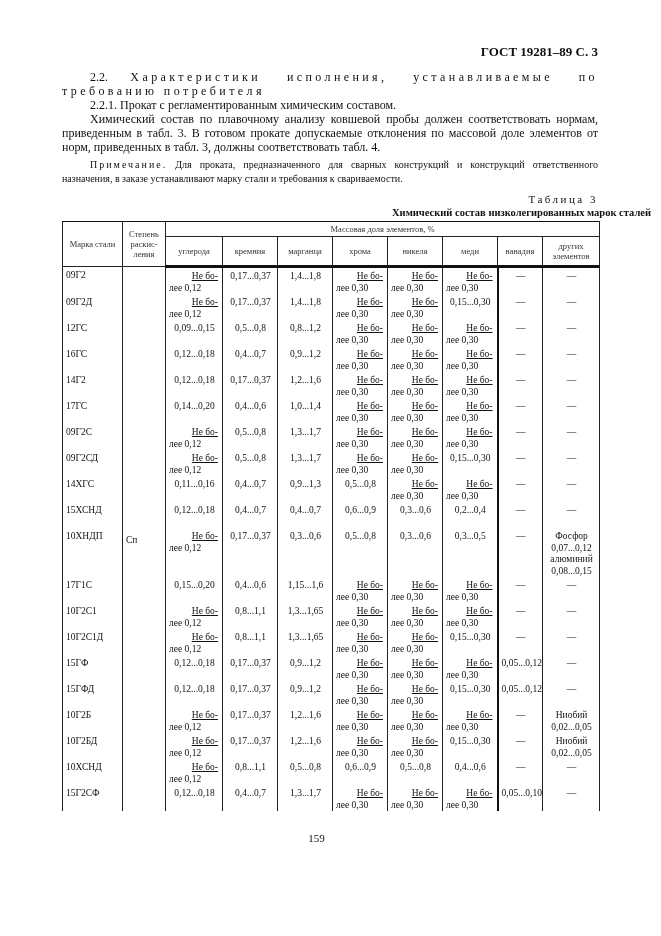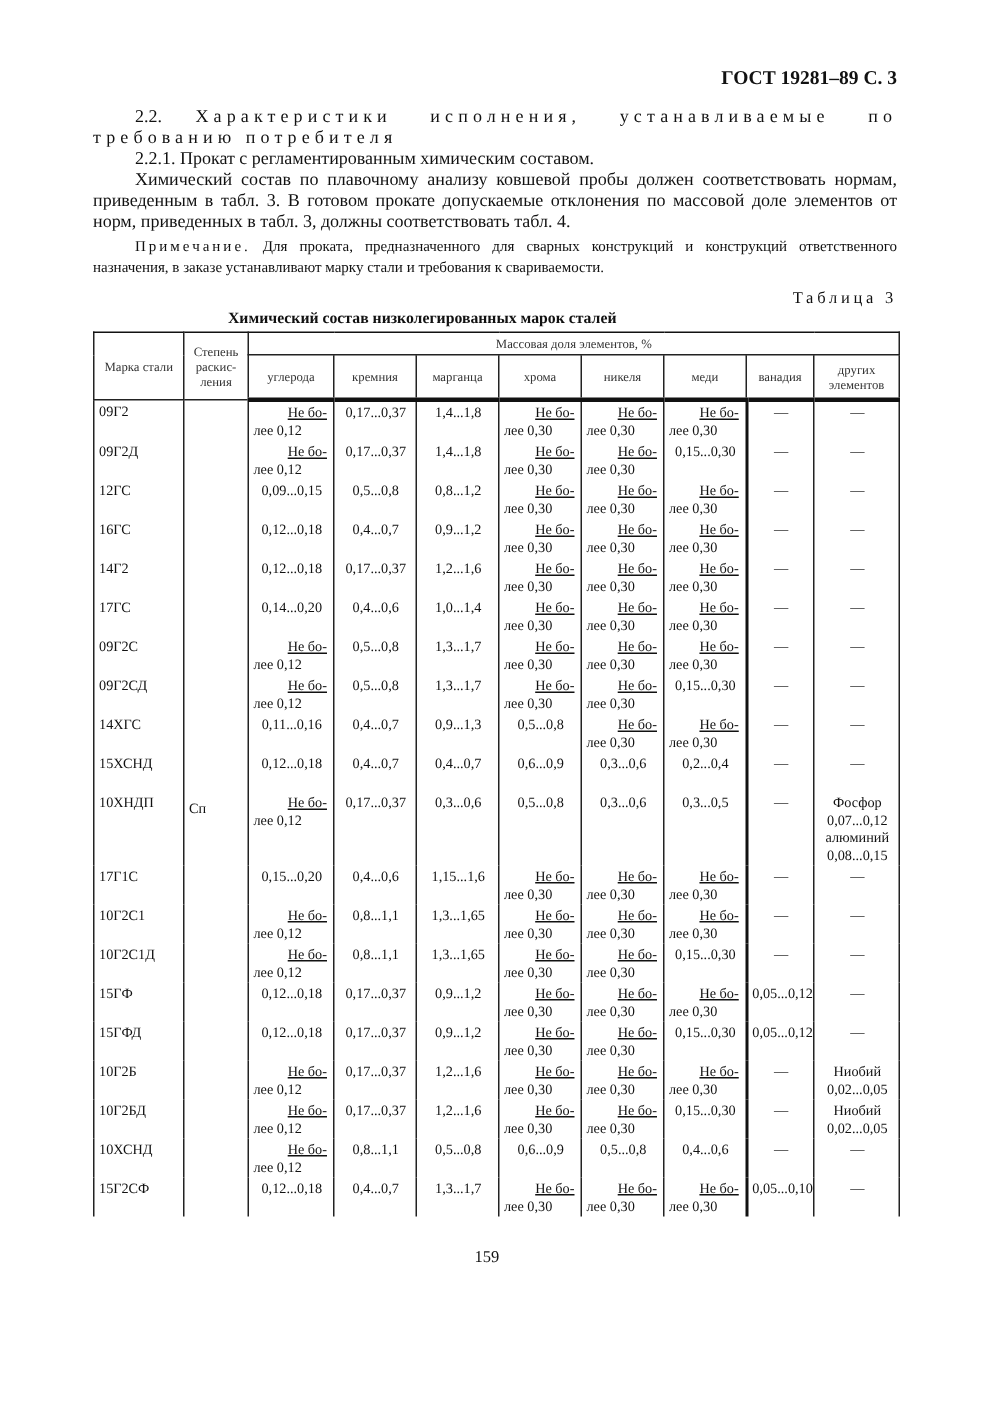--- a/index.html
+++ b/index.html
@@ -5,37 +5,37 @@
   html, body { margin: 0; padding: 0; background: #ffffff; }
   body { width: 661px; height: 936px; position: relative; overflow: hidden;
          font-family: "Liberation Serif", "DejaVu Serif", serif; color: #111; }
   .header { position: absolute; top: 44px; right: 63px; font-weight: bold; font-size: 13px; }
   .para { position: absolute; left: 62px; width: 536px; font-size: 12px; line-height: 14px; text-align: justify; }
   .indent { text-indent: 28px; }
   .spaced { letter-spacing: 3.4px; }
   .note { font-size: 10px; line-height: 14px; }
   .note .lbl { letter-spacing: 2px; }
   .tbl-label { position: absolute; top: 193px; right: 63px; font-size: 11px; letter-spacing: 2.5px; }
-  .tbl-title { position: absolute; top: 207px; left: 0; width: 563px; text-align: center; font-weight: bold; font-size: 10.5px; }
+  .tbl-title { position: absolute; top: 207px; left: 0; width: 651px; text-align: right; font-weight: bold; font-size: 10.5px; }
   table.main { position: absolute; top: 221px; left: 62px; width: 537px; border-collapse: collapse; table-layout: fixed; font-size: 9.5px; }
   table.main th { font-weight: normal; font-size: 8.5px; color: #333; border: 1px solid #222; padding: 2px 4px; vertical-align: middle; line-height: 10px; }
   table.main thead tr.h1 th { border-top: 1.5px solid #111; }
   table.main thead tr.h2 th { border-bottom: 3px solid #111; height: 24px; }
   table.main td { border-left: 1px solid #222; border-right: 1px solid #222; vertical-align: top; padding: 3px 2px 0 3px; line-height: 11.5px; height: 23px; }
   table.main td.bold-l { border-left: 2.5px solid #111; }
   table.main td.bold-r { border-right: 2.5px solid #111; }
   td.mark { text-align: left; padding-left: 3px; }
   td.center { text-align: center; }
   .nb { display: block; }
   .nb .l1 { display: block; text-align: right; padding-right: 2px; text-decoration: underline; }
   .nb .l2 { display: block; text-align: left; }
   td.dash { text-align: center; vertical-align: bottom; padding-bottom: 2px; }
   td.tall { height: 46px; }
   .sp { vertical-align: middle !important; text-align: left; }
-  .page-num { position: absolute; top: 832px; left: 0; width: 633px; text-align: center; font-size: 11px; padding-left: 8px; }
+  .page-num { position: absolute; top: 832px; left: 0; width: 633px; text-align: center; font-size: 11px; }
 </style>
 </head>
 <body>
 
 <div class="header">ГОСТ 19281–89 С. 3</div>
 
 <div class="para" style="top:70px;">
   <span class="indent" style="display:inline-block;width:28px;"></span><span>2.2.</span>
   <span class="spaced">Характеристики исполнения, устанавливаемые по требованию потребителя</span>
 </div>

